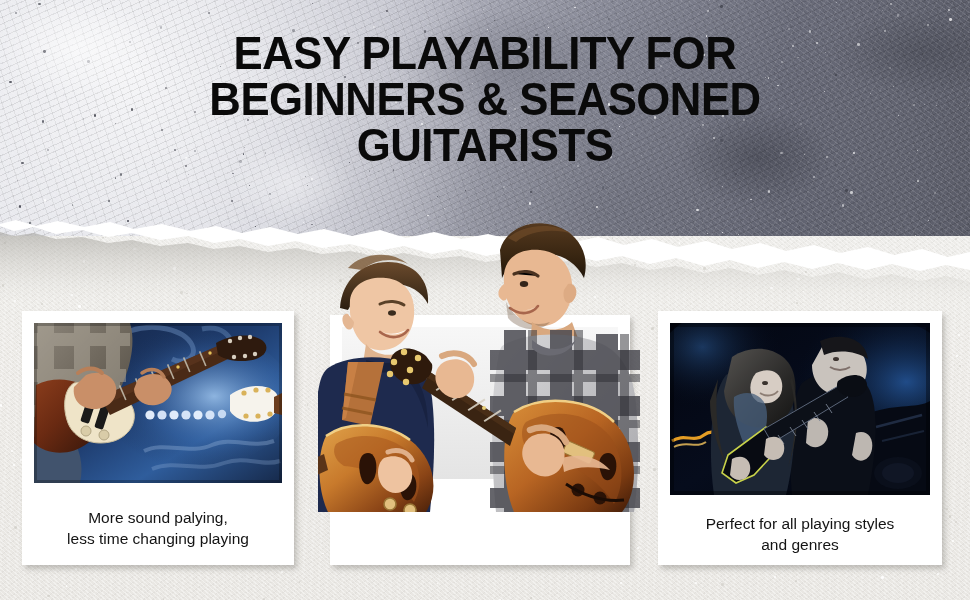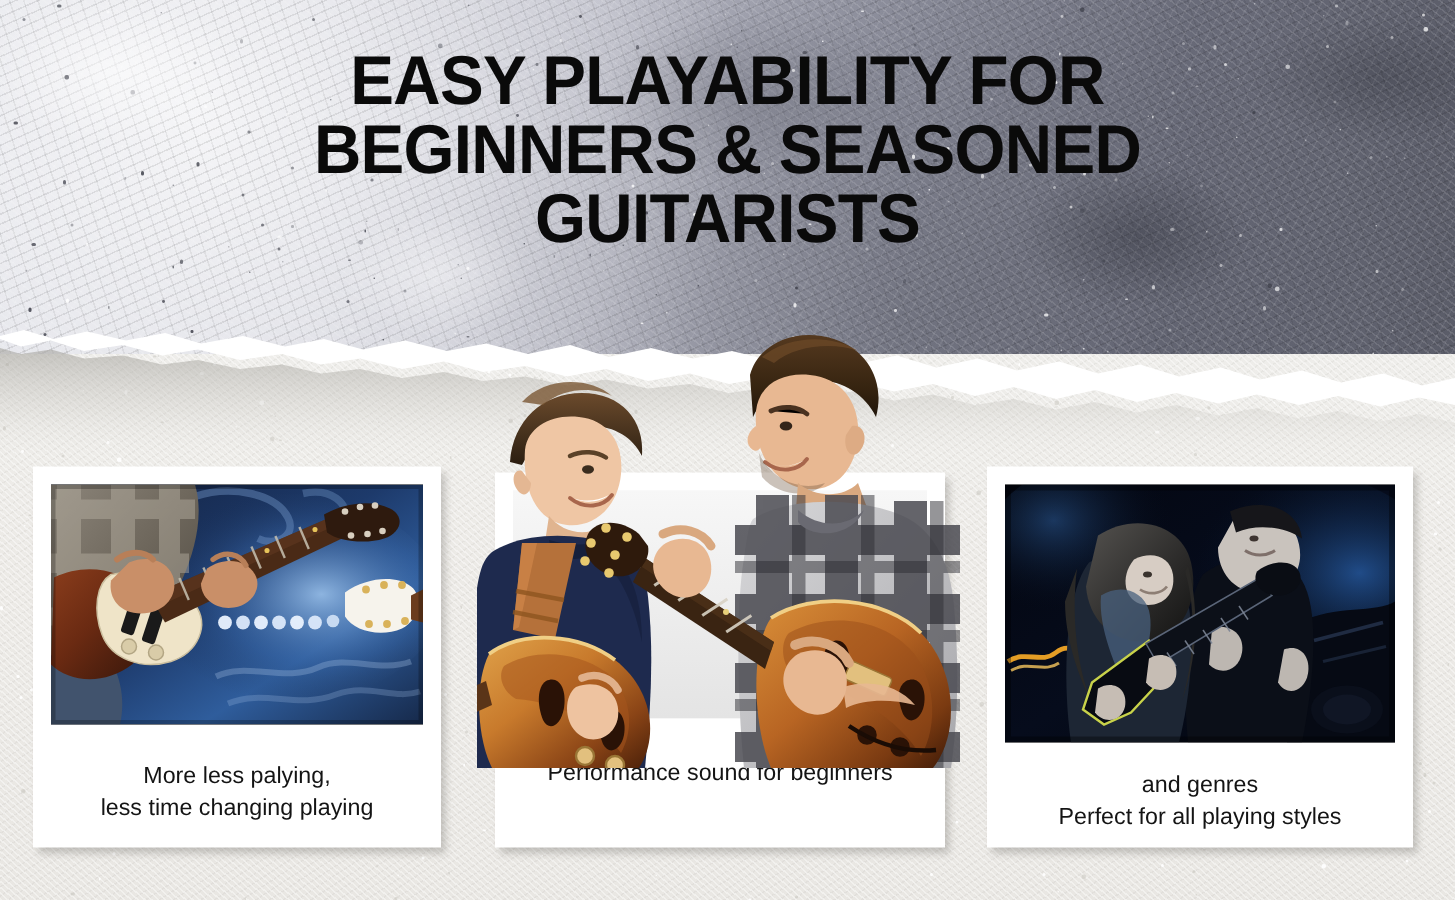--- a/index.html
+++ b/index.html
@@ -815,39 +815,38 @@
           <circle cx="212" cy="93" r="2.6"></circle>
             <circle cx="224" cy="93" r="2.6"></circle>
             <circle cx="236" cy="91" r="2.6"></circle>
         </g>
         <path d="M240,74 L248,70 L248,92 L240,90 Z" fill="#6b3c1d"></path>
 
         <rect width="248" height="160" fill="none" stroke="rgba(0,0,0,.25)" stroke-width="6"></rect>
       </svg>
     </div>
     <div class="cap">
-      <div>More less palying,</div>
+      <div>More sound palying,</div>
       <div>less time changing playing</div>
     </div>
   </div>
 
   <div class="card" id="card2">
     <div class="photo">
       <svg viewBox="0 0 276 152" preserveAspectRatio="xMidYMid slice" width="276" height="152">
         <defs>
           <linearGradient id="c2bg" x1="0" y1="0" x2="0" y2="1">
             <stop offset="0%" stop-color="#f7f7f7"></stop>
             <stop offset="100%" stop-color="#e4e4e4"></stop>
           </linearGradient>
         </defs>
         <rect width="276" height="152" fill="url(#c2bg)"></rect>
       </svg>
     </div>
     <div class="cap">
-      <div>Performance sound for beginners</div>
     </div>
   </div>
 
   <div class="card" id="card3">
     <div class="photo">
       <svg viewBox="0 0 260 172" preserveAspectRatio="xMidYMid slice" width="260" height="172">
         <defs>
           <linearGradient id="c3bg" x1="0" y1="0" x2="1" y2="1">
             <stop offset="0%" stop-color="#030610"></stop>
             <stop offset="50%" stop-color="#060c1c"></stop>
@@ -909,22 +908,22 @@
         </g>
         <path d="M168,58 C178,50 192,50 196,58 C200,66 192,74 182,74 C172,74 164,66 168,58 Z" fill="#0a0d14"></path>
 
         <path d="M96,116 C106,110 116,116 114,128 C112,138 100,140 94,132 Z" fill="#c6bdb4"></path>
         <path d="M62,136 C72,130 82,136 80,148 C78,158 66,160 60,152 Z" fill="#c6bdb4"></path>
 
         <rect width="260" height="172" fill="none" stroke="rgba(0,0,0,.35)" stroke-width="8"></rect>
       </svg>
     </div>
     <div class="cap">
+      <div>Perfect for all playing styles</div>
       <div>and genres</div>
-      <div>Perfect for all playing styles</div>
     </div>
   </div>
 
   <svg id="cutouts" viewBox="0 0 330 290">
     <defs>
       <linearGradient id="gtrBody" x1="0" y1="0" x2="1" y2="1">
         <stop offset="0%" stop-color="#e0a24a"></stop>
         <stop offset="40%" stop-color="#c87a2c"></stop>
         <stop offset="75%" stop-color="#8a4416"></stop>
         <stop offset="100%" stop-color="#4a2009"></stop>

